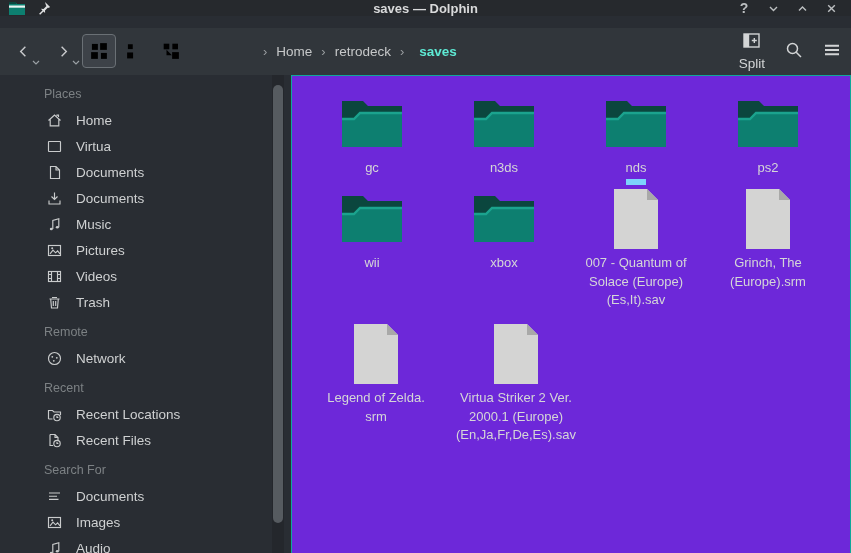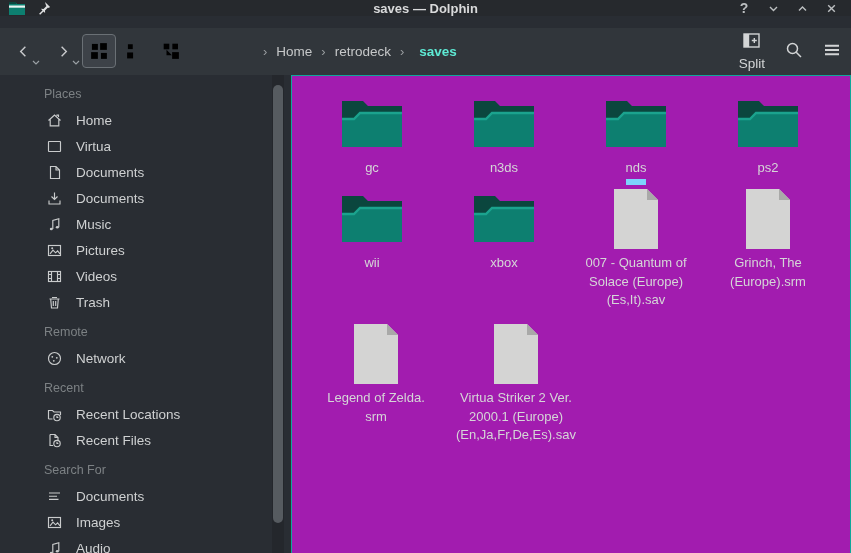--- a/index.html
+++ b/index.html
@@ -55,21 +55,21 @@
   .side-item { height:26px; display:flex; align-items:center; padding-left:16px; gap:13px; }
   .side-item .si { width:17px; height:17px; flex:none; }
   .side-item .si svg { width:17px; height:17px; stroke:#c9cbcc; stroke-width:1.15; fill:none; }
   .side-item .label { font-size:13.5px; color:#cfd1d2; }
   .side-gap { height:4px; }
   .side-scroll-track { position:absolute; top:0; bottom:0; right:8px; width:12px; background:#24272c; }
   .side-scroll-thumb { position:absolute; top:10px; right:9px; width:10px; height:438px;
     background:#565b60; border-radius:5px; }
 
   
-  .view { position:absolute; left:261px; top:0; right:0; bottom:-1px; background:#a21caf;
+  .view { position:absolute; left:261px; top:0; right:0; bottom:-1px; background:#6d28d9;
     border:1px solid #10a79a; padding:14px 16px 0 14px; }
   .grid-row { display:flex; }
   .grid-row.r1 { height:95px; }
   .grid-row.r2 { height:135px; }
   .cell { width:140px; display:flex; flex-direction:column; align-items:center; }
   .icon-slot { height:68px; width:100%; display:flex; align-items:center; justify-content:center; }
   .icon-slot svg.folder { width:64px; height:52px; }
   .icon-slot svg.file { width:50px; height:62px; }
   .item-label { margin-top:1px; max-width:136px; text-align:center; font-size:13px;
     line-height:18.5px; color:#d5d6d7; }

